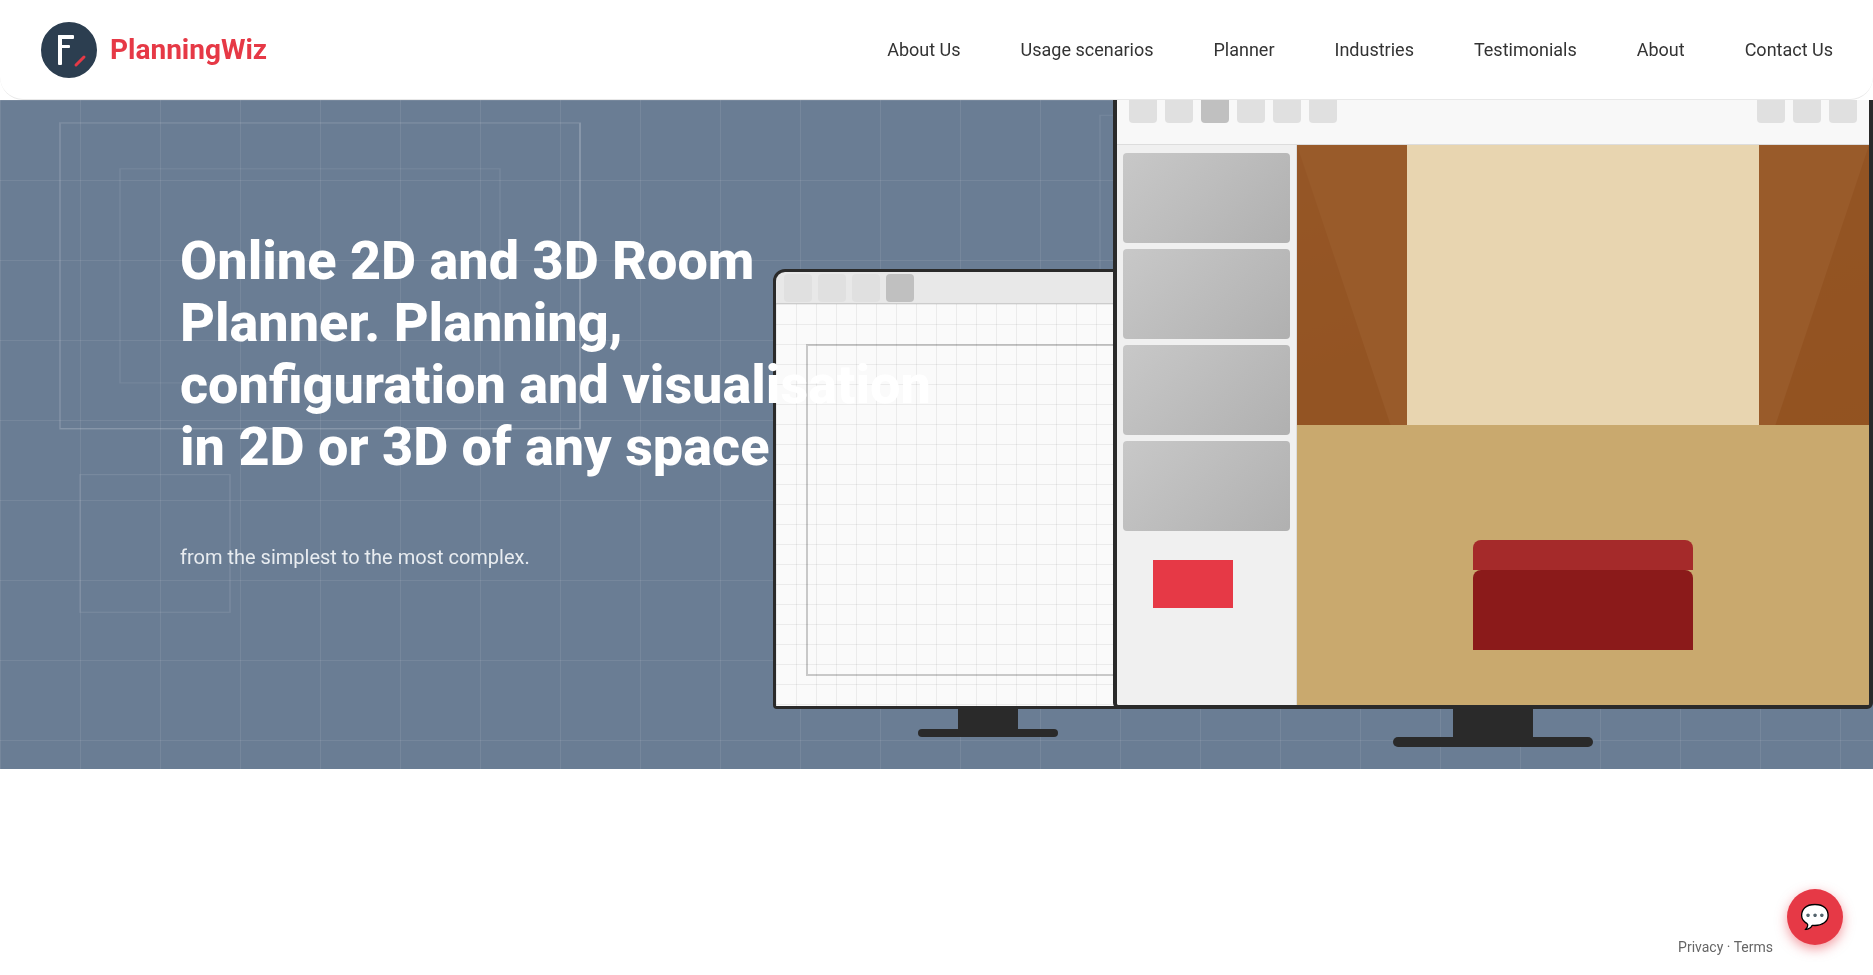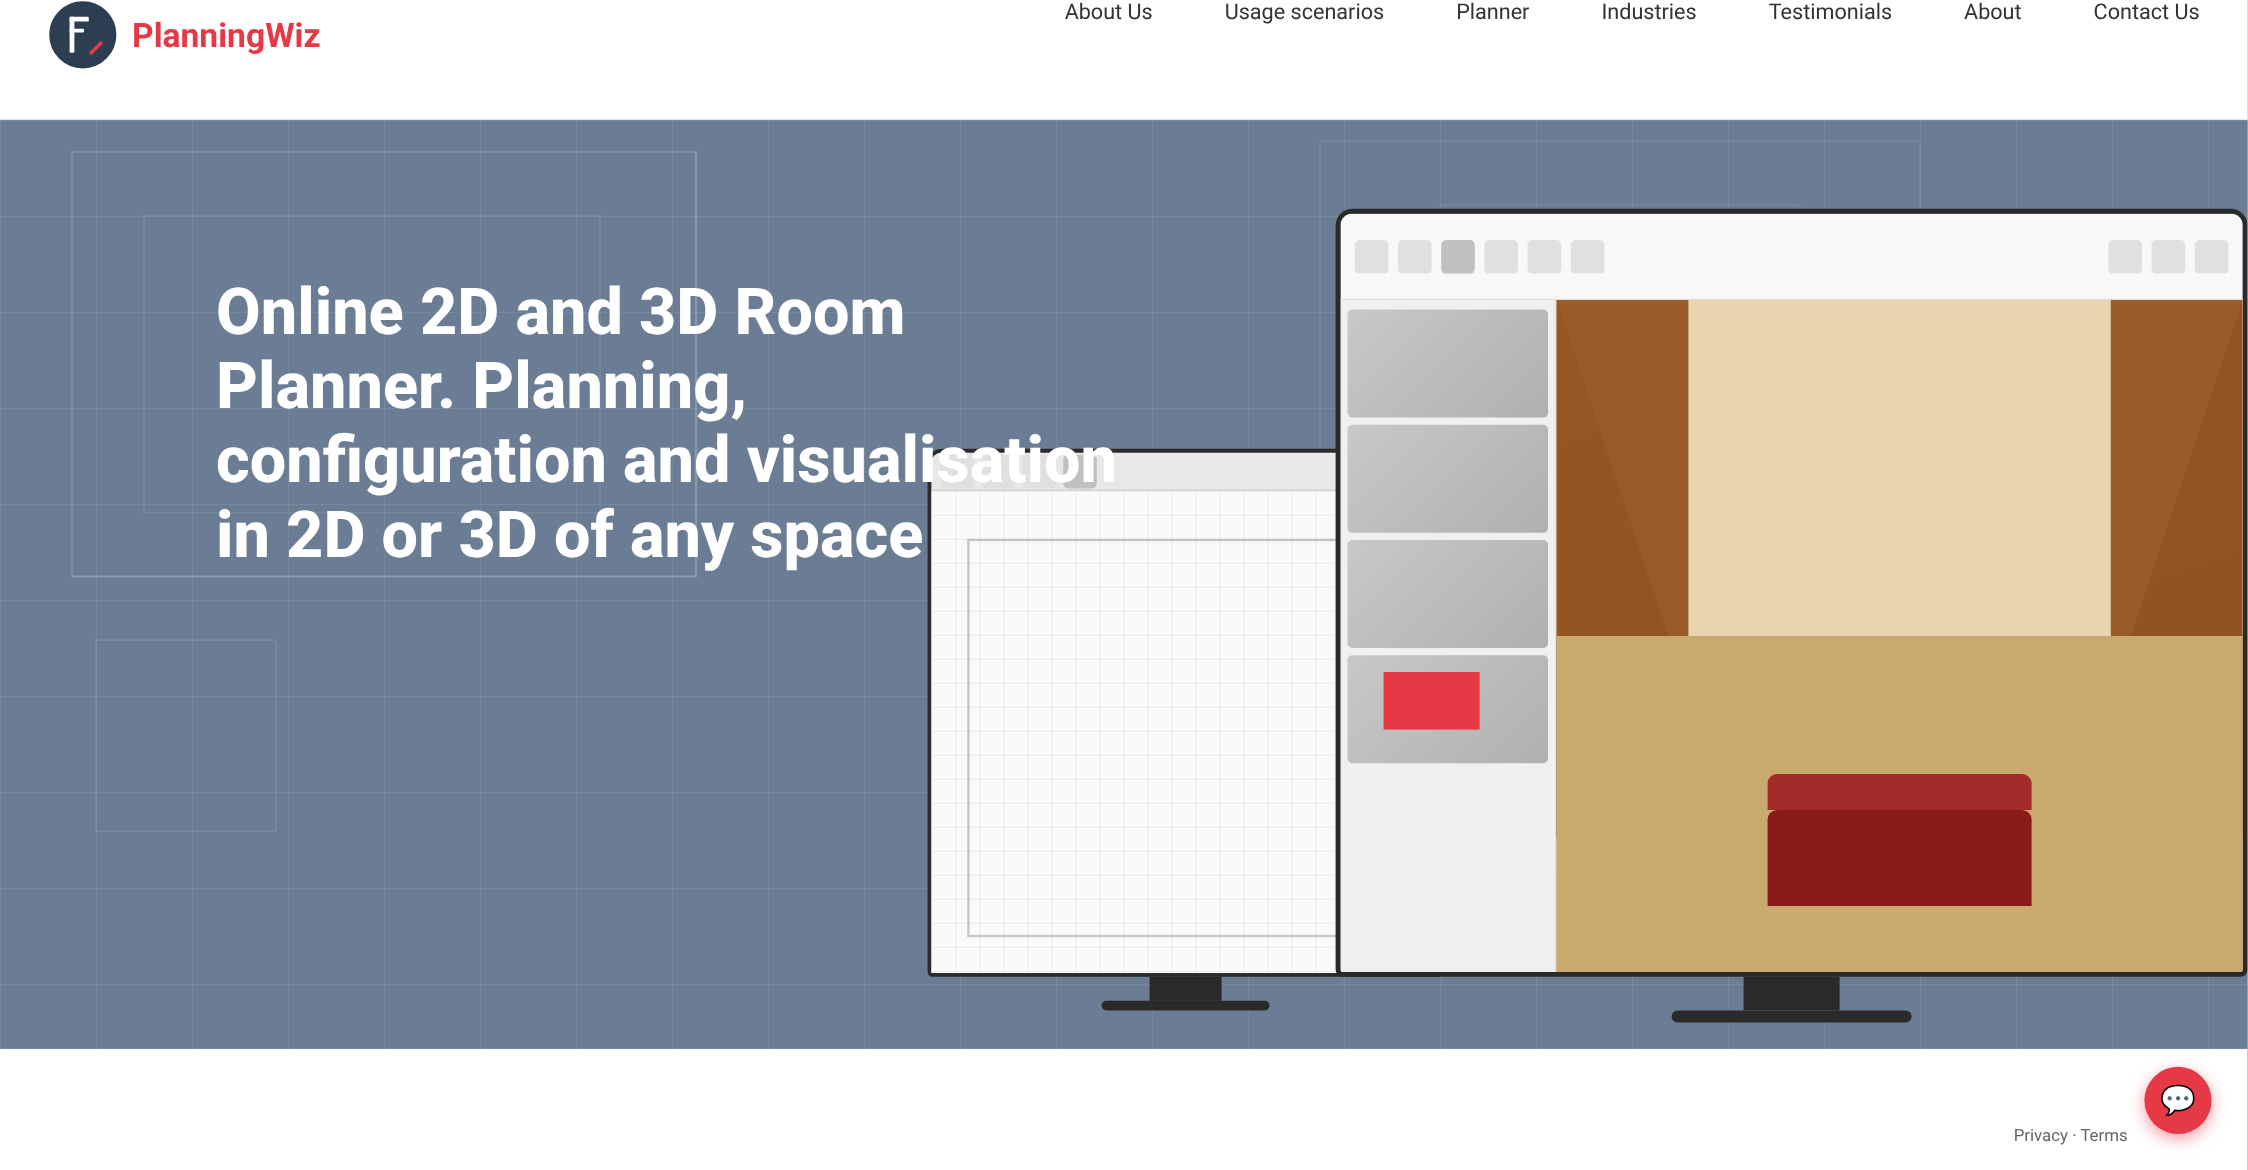--- a/index.html
+++ b/index.html
@@ -13,26 +13,27 @@
       width: 1873px;
       min-height: 975px;
       overflow-x: hidden;
     }
 
     
     .header {
       background: #ffffff;
       height: 100px;
       display: flex;
-      align-items: flex-start;
+      align-items: center;
       justify-content: space-between;
       padding: 0 40px;
       border-bottom: 1px solid #e8e8e8;
       position: relative;
       z-index: 10;
+      border-radius: 23px;
     }
 
     .logo-area {
       display: flex;
       align-items: center;
       gap: 12px;
     }
 
     .logo-icon {
       width: 58px;
@@ -61,21 +62,21 @@
       color: #333;
       text-decoration: none;
       cursor: pointer;
       white-space: nowrap;
     }
 
     
     .hero {
       position: relative;
       width: 100%;
-      height: 774px;
+      height: 669px;
       background-color: #6a7d94;
       overflow: hidden;
     }
 
     
     .hero-bg {
       position: absolute;
       inset: 0;
       background: #6a7d94;
     }
@@ -462,20 +463,21 @@
 
       <rect x="1100" y="20" width="500" height="350" fill="none" stroke="rgba(255,255,255,0.08)" stroke-width="1.5"></rect>
       <rect x="1200" y="80" width="300" height="220" fill="none" stroke="rgba(255,255,255,0.06)" stroke-width="1.5"></rect>
     </svg>
   </div>
 
   <div class="hero-content">
     <h1 class="hero-heading">Online 2D and 3D Room Planner. Planning, configuration and visualisation in 2D or 3D of any space</h1>
     <p class="hero-subtext">
       <br>
+      <span>from the simplest to the most complex.</span>
     </p>
   </div>
 
   <div class="red-accent"></div>
 
   <div class="monitors-area">
 
     <div class="monitor-left">
       <div class="screen-outer">
         <div class="screen-toolbar">

